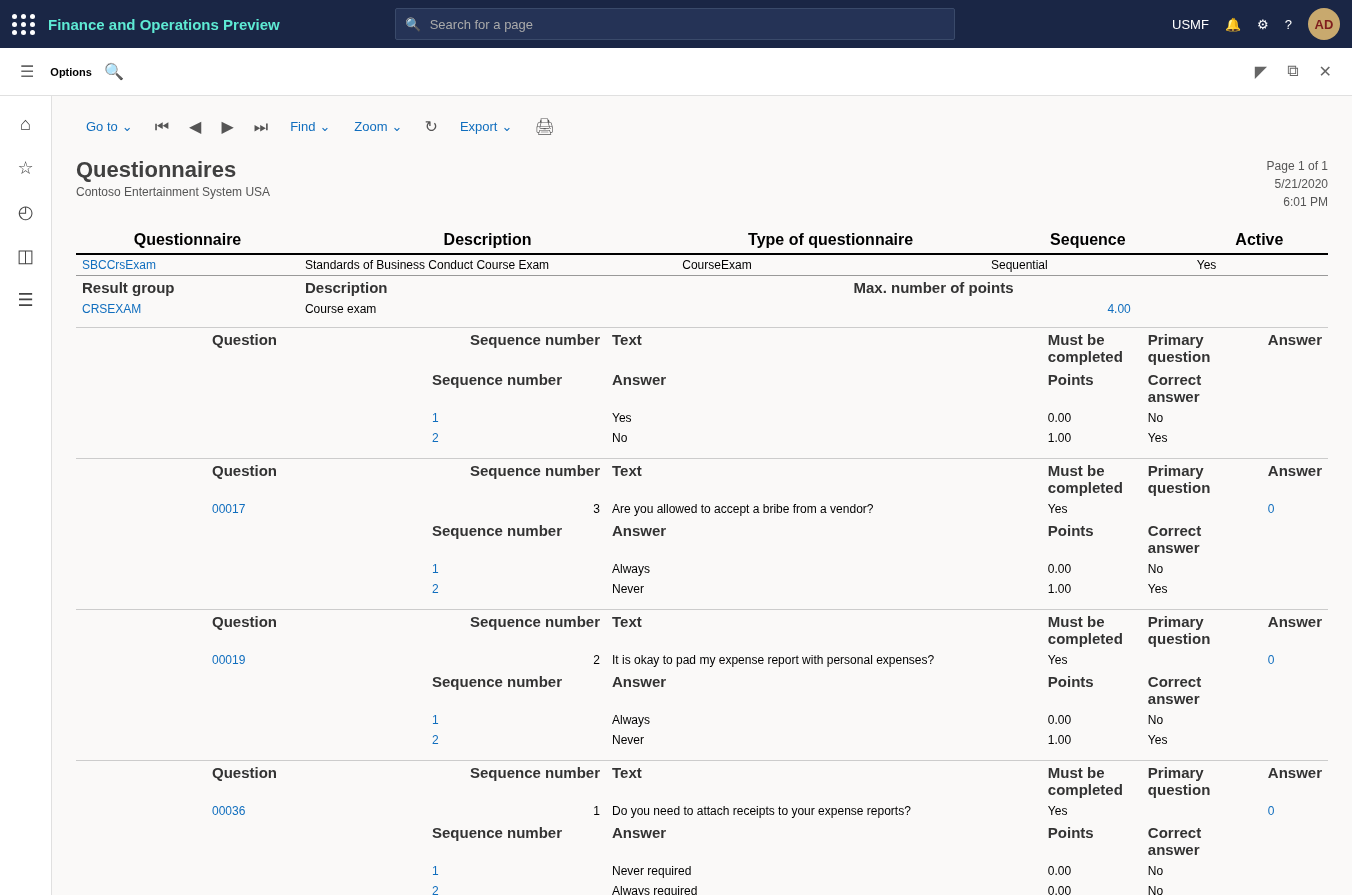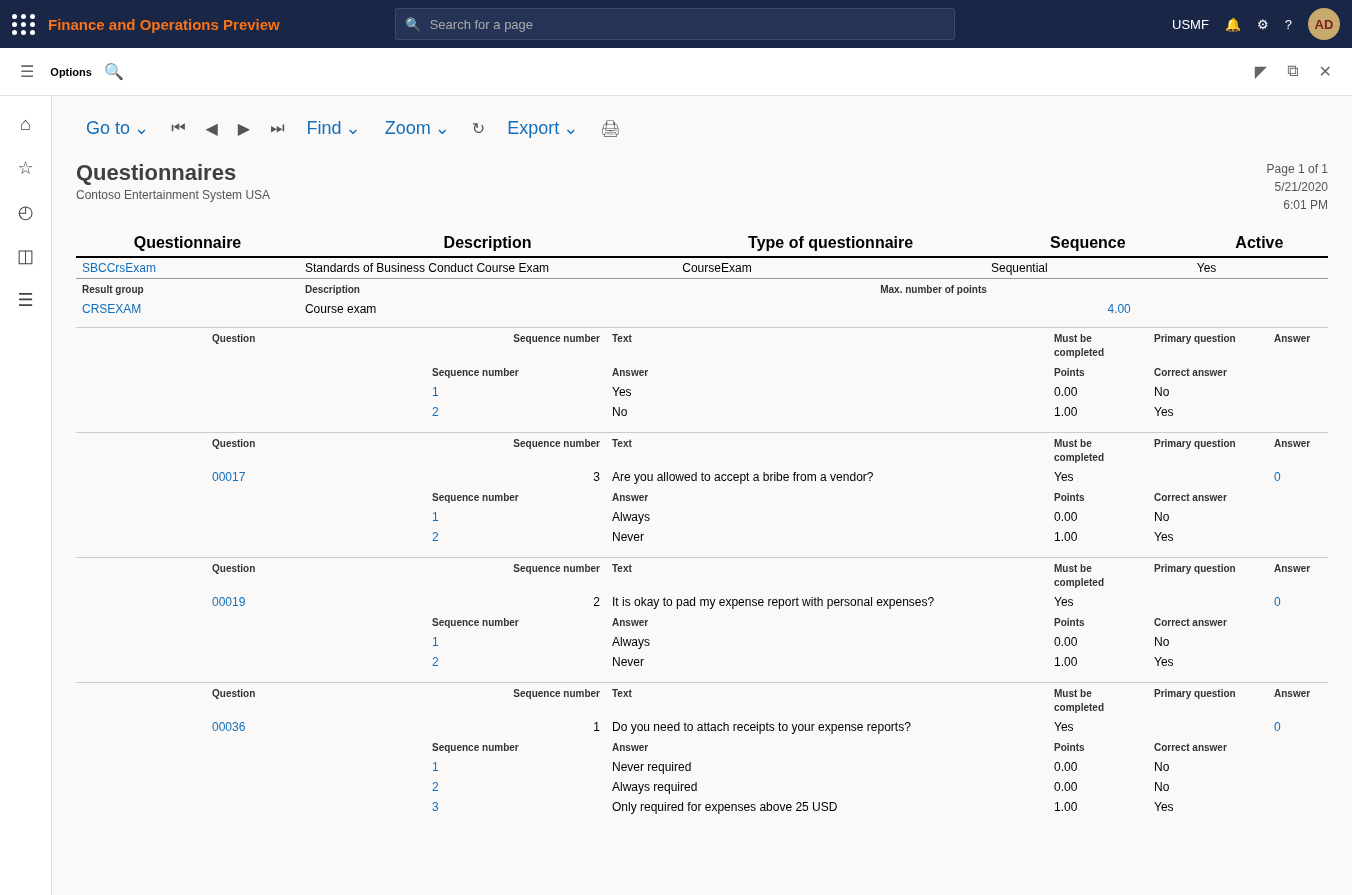--- a/index.html
+++ b/index.html
@@ -10,21 +10,21 @@
       background: #1a2645;
       height: 48px;
       display: flex;
       align-items: center;
       padding: 0 12px;
       gap: 12px;
       color: #fff;
     }
     .top-bar-dots { display: grid; grid-template-columns: repeat(3,6px); gap: 3px; cursor: pointer; }
     .top-bar-dots span { width: 5px; height: 5px; background: #fff; border-radius: 50%; display: block; }
-    .top-bar-title { font-size: 15px; font-weight: 600; color: #f97316; flex-shrink: 0; }
+    .top-bar-title { font-size: 15px; font-weight: 600; color: #5eead4; flex-shrink: 0; }
     .top-bar-search {
       flex: 1; max-width: 560px; margin: 0 auto;
       background: #253356; border: 1px solid #3a4a6a; border-radius: 2px;
       display: flex; align-items: center; padding: 0 10px; gap: 8px; height: 32px; cursor: text;
     }
     .top-bar-search input {
       background: transparent; border: none; color: #ccc; font-size: 13px; outline: none; width: 100%;
     }
     .top-bar-search input::placeholder { color: #aaa; }
     .top-bar-right { margin-left: auto; display: flex; align-items: center; gap: 16px; }
@@ -57,21 +57,21 @@
       border-radius: 2px; cursor: pointer; color: #444; font-size: 18px;
     }
 
     
     .main-content { flex: 1; background: #faf9f8; overflow-y: auto; padding: 16px 24px; }
 
     
     .toolbar { display: flex; align-items: center; gap: 4px; margin-bottom: 16px; flex-wrap: wrap; }
     .toolbar-btn {
       display: flex; align-items: center; gap: 4px; padding: 5px 10px;
-      border: none; background: transparent; cursor: pointer; color: #106ebe; font-size: 18px;
+      border: none; background: transparent; cursor: pointer; color: #106ebe; font-size: 13px;
       border-radius: 2px;
     }
     .toolbar-icon-btn {
       border: none; background: transparent; cursor: pointer; color: #555; font-size: 16px;
       padding: 5px 8px; border-radius: 2px;
     }
 
     
     .report-header { margin-bottom: 16px; }
     .report-title { font-size: 22px; font-weight: 600; color: #404040; }
@@ -80,21 +80,21 @@
 
     
     .report-table { width: 100%; border-collapse: collapse; font-size: 12px; margin-bottom: 0; }
     .report-table th {
       border-bottom: 2px solid #000; padding: 4px 6px; text-align: center;
       font-weight: 600; font-size: 16px; white-space: nowrap;
     }
     .report-table td { padding: 3px 6px; vertical-align: top; }
 
     .link-blue { color: #106ebe; }
-    .sub-header { font-weight: 600; font-size: 10px; color: #333; }
+    .sub-header { font-weight: 600; font-size: 15px; color: #333; }
 
     .clearfix::after { content: ''; display: table; clear: both; }
   </style>
 </head>
 <body>
 
 <div class="top-bar">
   <div class="top-bar-dots">
     <span></span>
       <span></span>

